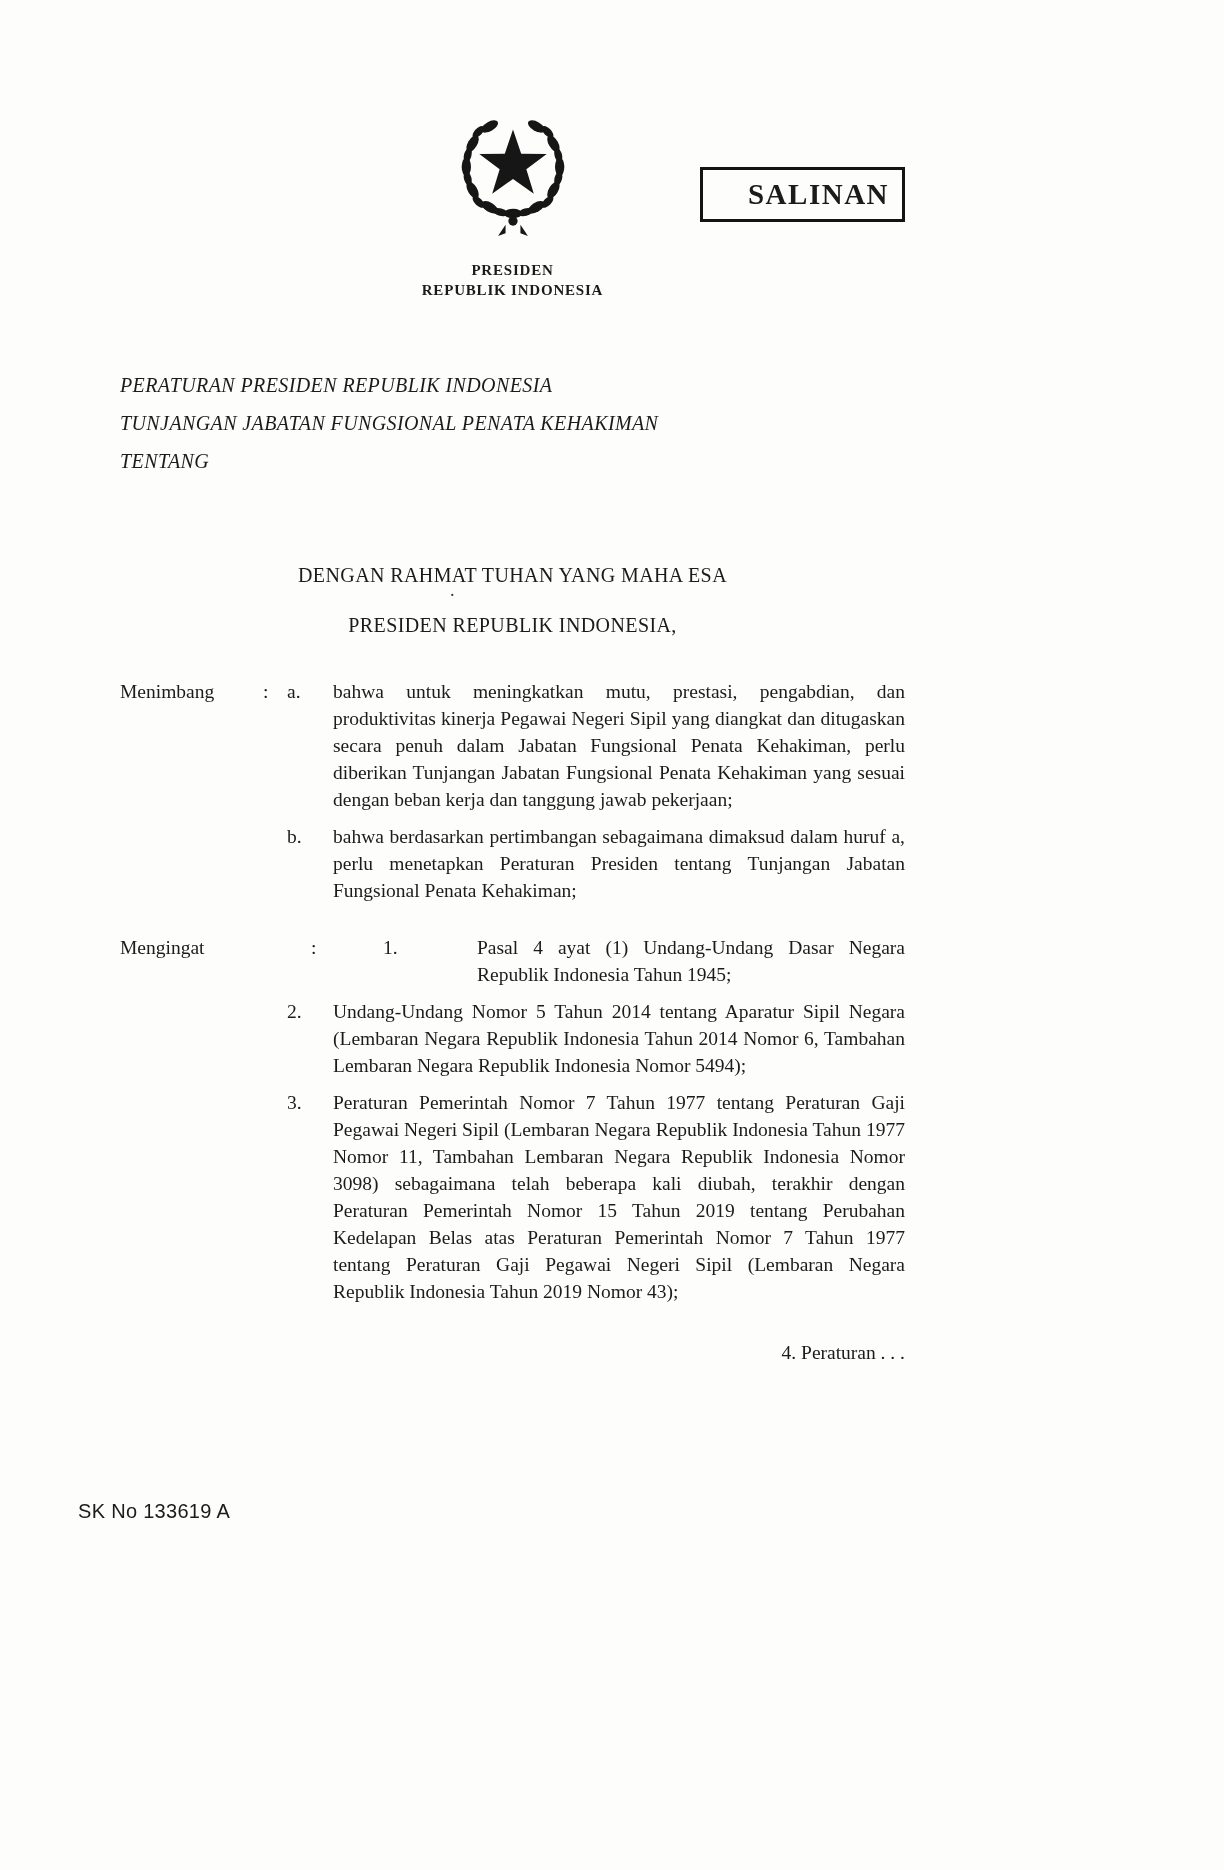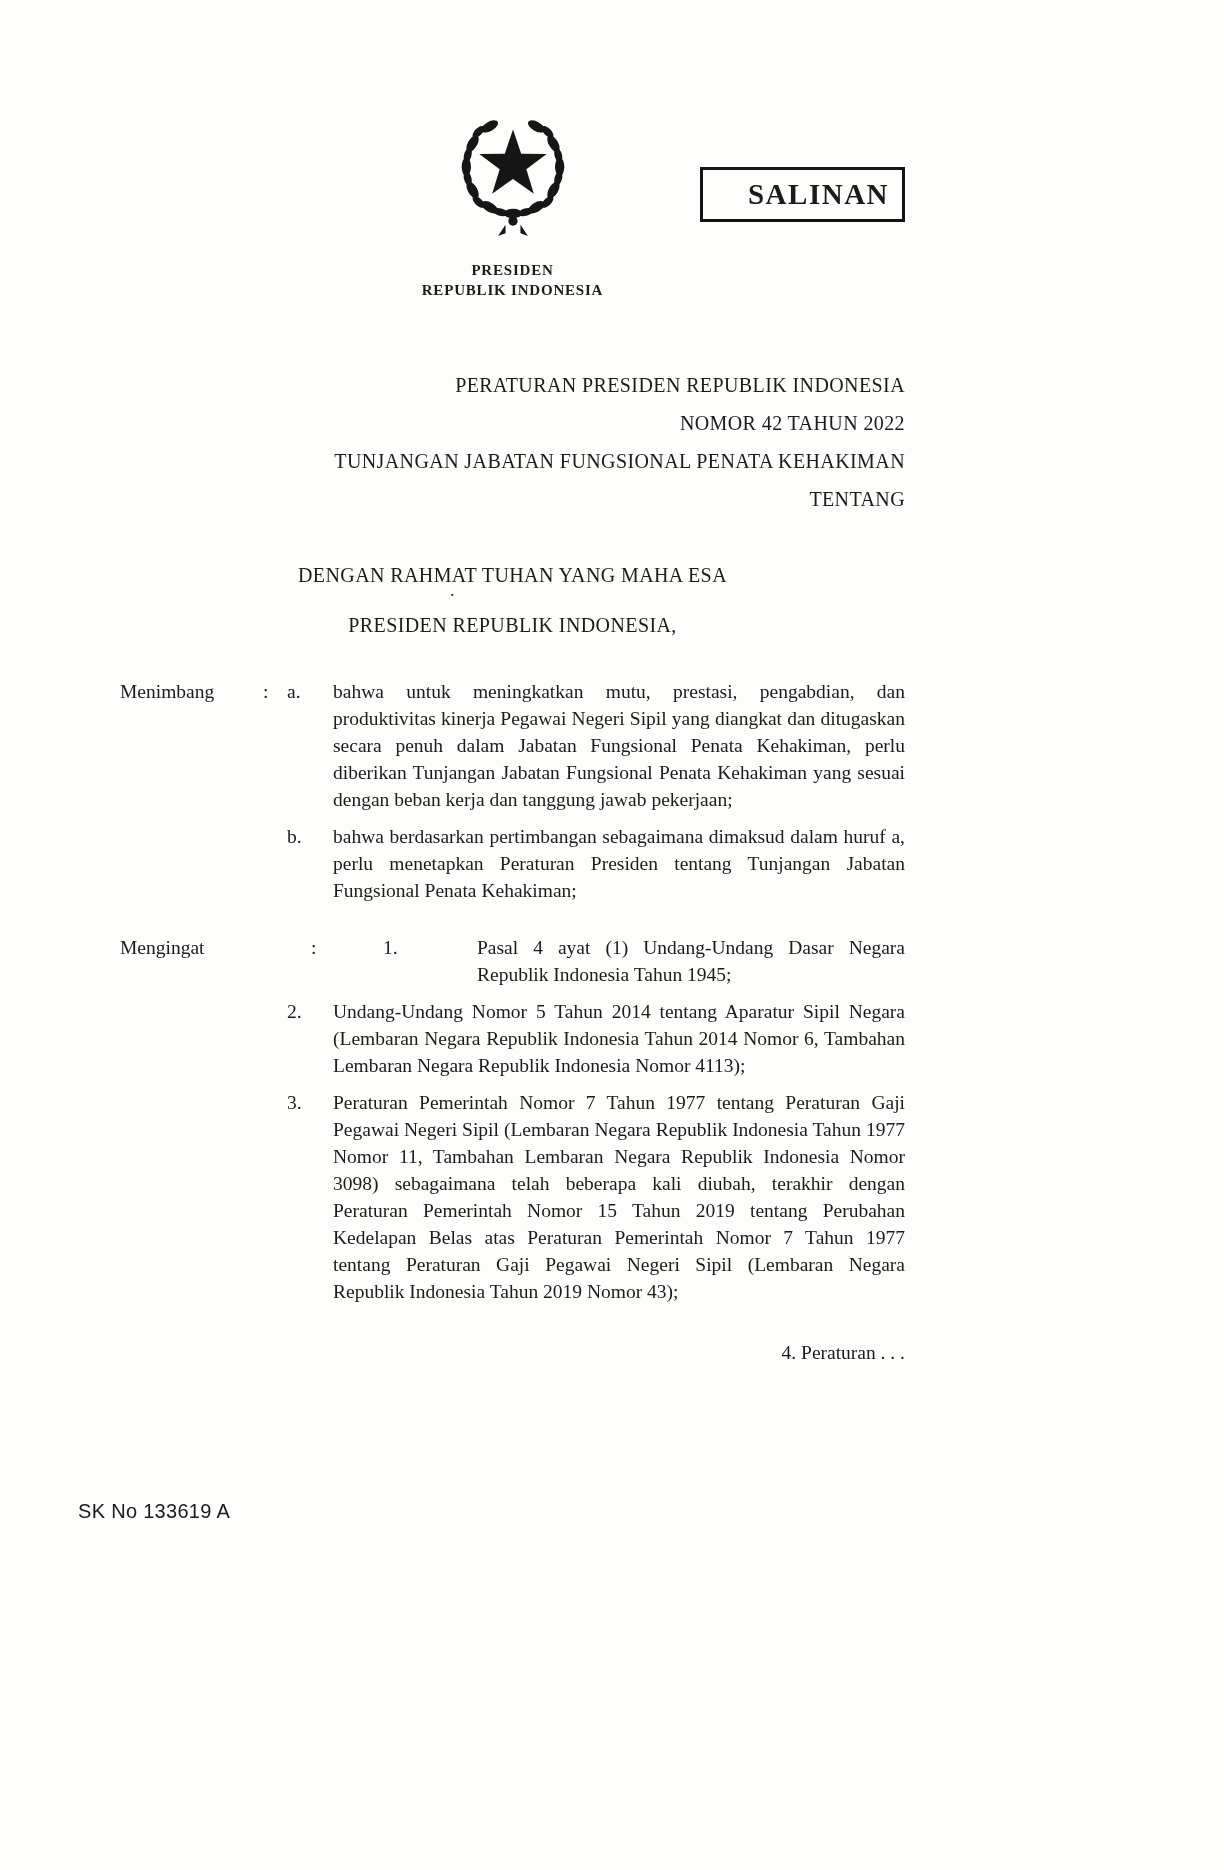--- a/index.html
+++ b/index.html
@@ -31,22 +31,22 @@
   .emblem svg { display:block; margin:0 auto; }
   .letterhead {
     margin-top:8px;
     font-weight:700; font-size:15px; line-height:20px;
     letter-spacing:0.8px;
   }
 
   
   .title-block {
     position:absolute; top:366px; left:120px; width:785px;
-    text-align:right;
-    font-size:20px; line-height:38px; letter-spacing:0.4px;
+    text-align:left;
+    font-size:20px; line-height:38px; letter-spacing:0.4px;font-style:italic;
   }
   .grace {
     position:absolute; top:549px; left:120px; width:785px;
     text-align:center; font-size:20px; letter-spacing:0.4px;margin-top:15px;
   }
   .stray-dot {
     position:absolute; top:580px; left:450px;
     font-size:18px; color:#3a3a3a;
   }
   .issuer {
@@ -125,21 +125,20 @@
       </svg>
     </div>
     <div class="letterhead">
       <div>PRESIDEN</div>
       <div>REPUBLIK INDONESIA</div>
     </div>
   </div>
 
   <div class="title-block">
     <div>PERATURAN PRESIDEN REPUBLIK INDONESIA</div>
-    <div>NOMOR 42 TAHUN 2022</div>
     <div>TUNJANGAN JABATAN FUNGSIONAL PENATA KEHAKIMAN</div>
     <div>TENTANG</div>
   </div>
 
   <div class="grace">DENGAN RAHMAT TUHAN YANG MAHA ESA</div>
   <div class="stray-dot">.</div>
   <div class="issuer">PRESIDEN REPUBLIK INDONESIA,</div>
 
   <div class="body-block">
 
@@ -159,21 +158,21 @@
     <div class="row gap-lg">
       <div class="cell-label">Mengingat</div>
       <div class="cell-colon">:</div>
       <div class="cell-marker">1.</div>
       <div class="cell-text">Pasal 4 ayat (1) Undang-Undang Dasar Negara Republik Indonesia Tahun 1945;</div>
     </div>
     <div class="row gap-sm">
       <div class="cell-label"></div>
       <div class="cell-colon"></div>
       <div class="cell-marker">2.</div>
-      <div class="cell-text">Undang-Undang Nomor 5 Tahun 2014 tentang Aparatur Sipil Negara (Lembaran Negara Republik Indonesia Tahun 2014 Nomor 6, Tambahan Lembaran Negara Republik Indonesia Nomor 4113);</div>
+      <div class="cell-text">Undang-Undang Nomor 5 Tahun 2014 tentang Aparatur Sipil Negara (Lembaran Negara Republik Indonesia Tahun 2014 Nomor 6, Tambahan Lembaran Negara Republik Indonesia Nomor 5494);</div>
     </div>
     <div class="row gap-sm">
       <div class="cell-label"></div>
       <div class="cell-colon"></div>
       <div class="cell-marker">3.</div>
       <div class="cell-text">Peraturan Pemerintah Nomor 7 Tahun 1977 tentang Peraturan Gaji Pegawai Negeri Sipil (Lembaran Negara Republik Indonesia Tahun 1977 Nomor 11, Tambahan Lembaran Negara Republik Indonesia Nomor 3098) sebagaimana telah beberapa kali diubah, terakhir dengan Peraturan Pemerintah Nomor 15 Tahun 2019 tentang Perubahan Kedelapan Belas atas Peraturan Pemerintah Nomor 7 Tahun 1977 tentang Peraturan Gaji Pegawai Negeri Sipil (Lembaran Negara Republik Indonesia Tahun 2019 Nomor 43);</div>
     </div>
 
     <div class="catchword">4. Peraturan . . .</div>
   </div>

